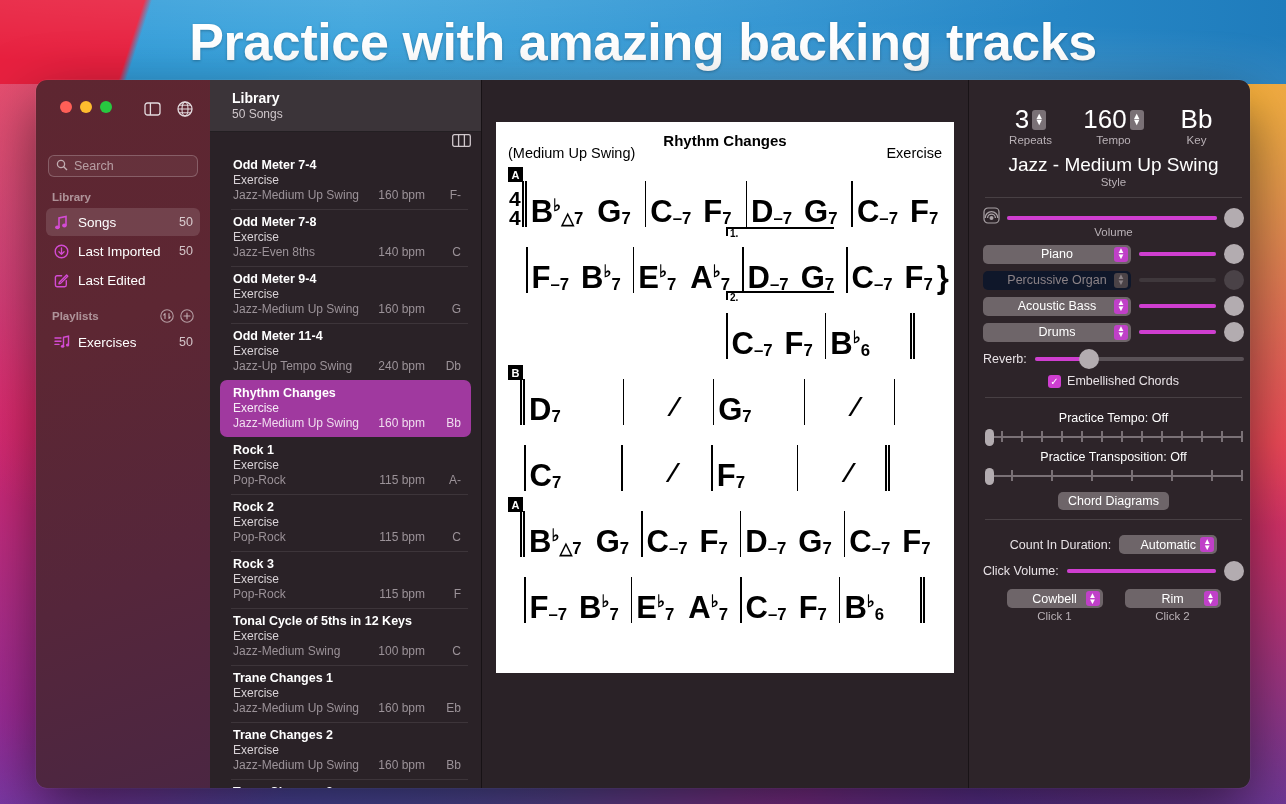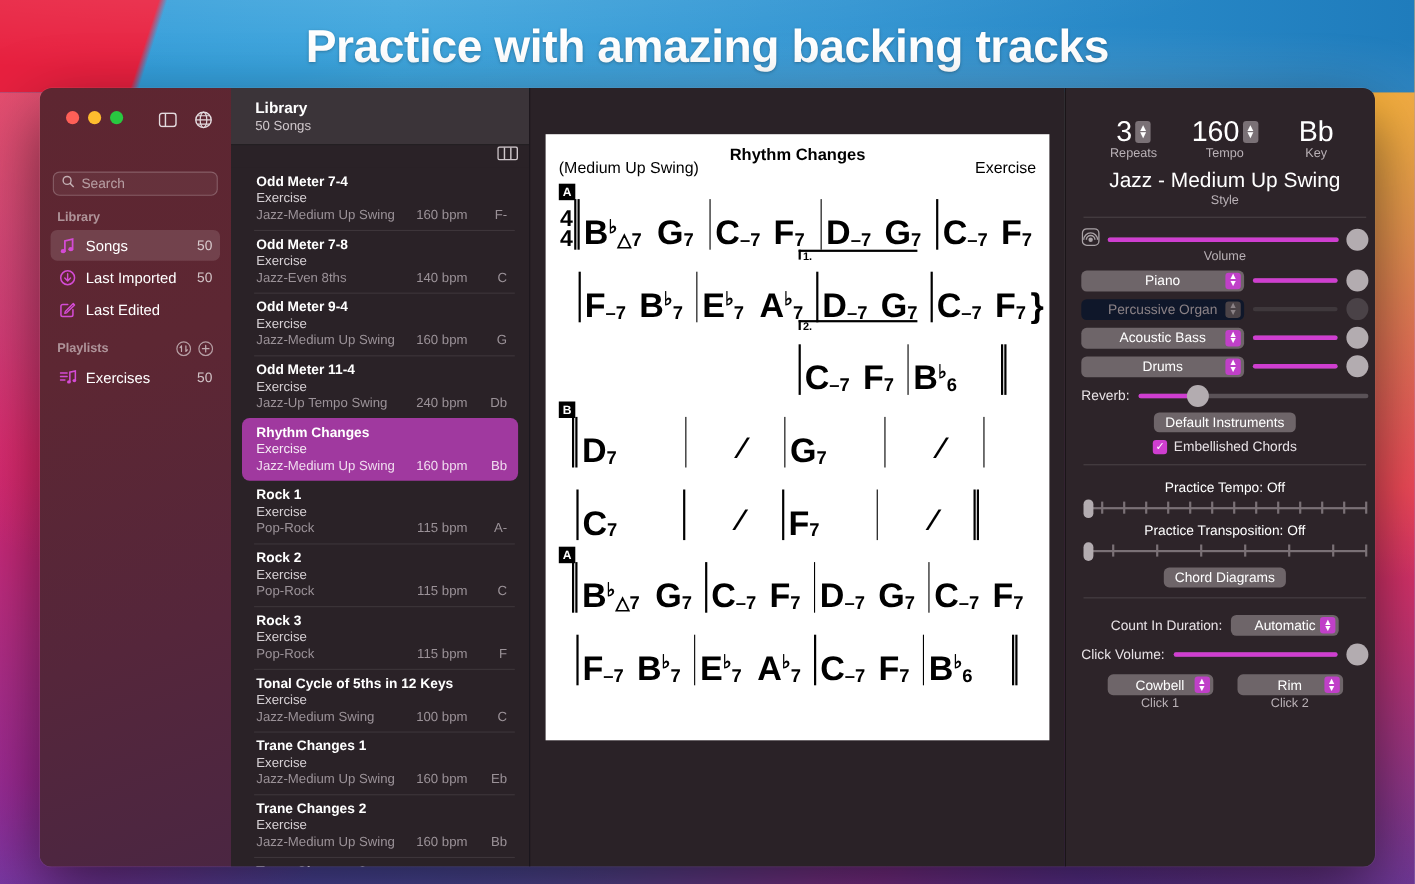--- a/index.html
+++ b/index.html
@@ -26,21 +26,21 @@
       linear-gradient(90deg,#2f9ad8 0%,#3aa3dc 28%,#2f93d1 60%,#1f7cbc 100%);
     overflow:hidden;
   }
   .banner:before{
     content:""; position:absolute; inset:0;
     background:
       radial-gradient(ellipse at 70% 120%, rgba(255,255,255,.16) 0%, rgba(255,255,255,0) 55%),
       radial-gradient(ellipse at 25% -30%, rgba(255,255,255,.14) 0%, rgba(255,255,255,0) 60%);
   }
   .banner-text{
-    position:relative; color:#fff; font-size:42px; font-weight:bold;
+    position:relative; color:#fff; font-size:52px; font-weight:bold;
     letter-spacing:-.4px; text-shadow:0 1px 3px rgba(0,0,0,.28);
     font-family:"Liberation Sans", sans-serif;
   }
 
   
   .window{
     position:absolute; left:36px; top:80px; width:1214px; height:708px;
     border-radius:11px; overflow:hidden;
     box-shadow:0 22px 60px rgba(0,0,0,.55), 0 0 0 .5px rgba(255,255,255,.12);
     display:flex;
@@ -749,23 +749,20 @@
     <div class="reverb-row">
       <span class="lab">Reverb:</span>
       <div style="flex:1;position:relative;height:18px;display:flex;align-items:center;">
         <div class="track">
             <div class="fill" style="width:26%"></div>
           </div>
         <div class="knob" style="position:absolute;left:21%;"></div>
       </div>
     </div>
 
-    <div class="center" style="margin-top:6px;">
-      <span class="btn">Default Instruments</span>
-    </div>
 
     <div class="check-row">
       <span class="chk">✓</span>
       <span>Embellished Chords</span>
     </div>
 
     <div class="hr"></div>
 
     <div class="ptitle">Practice Tempo: Off</div>
     <div class="tickbar">

